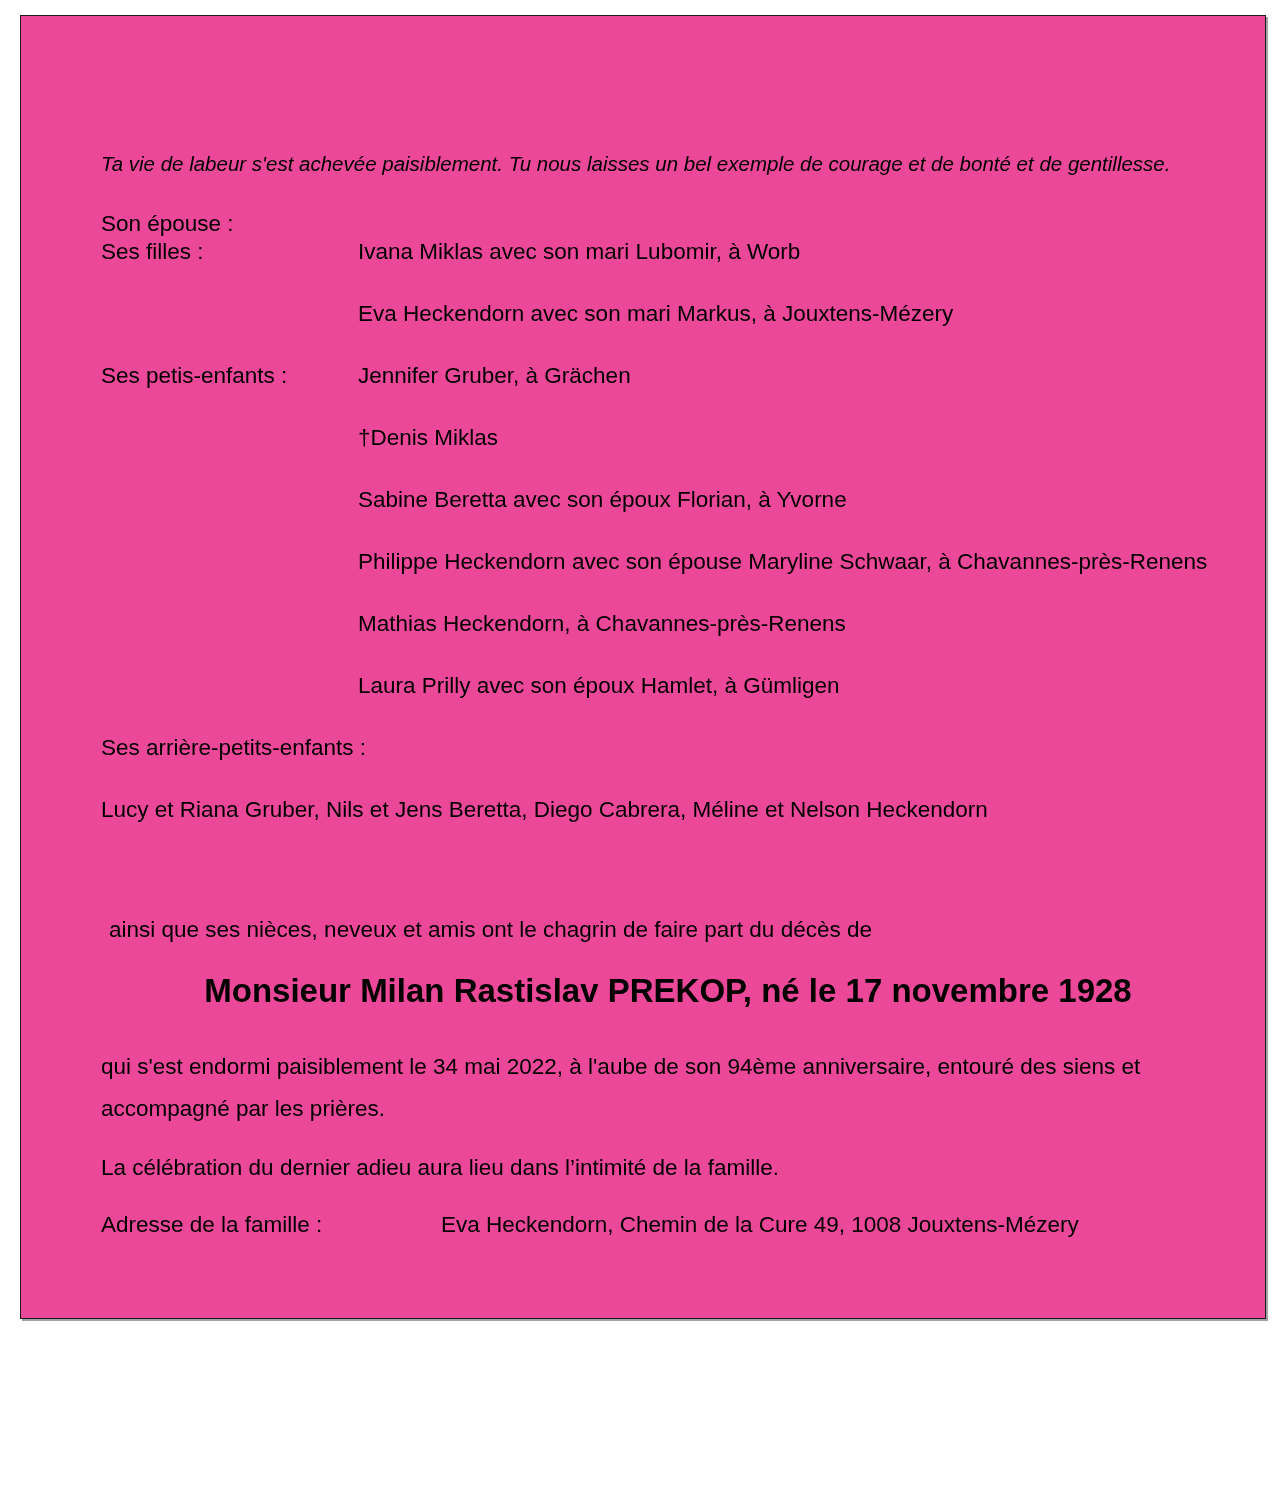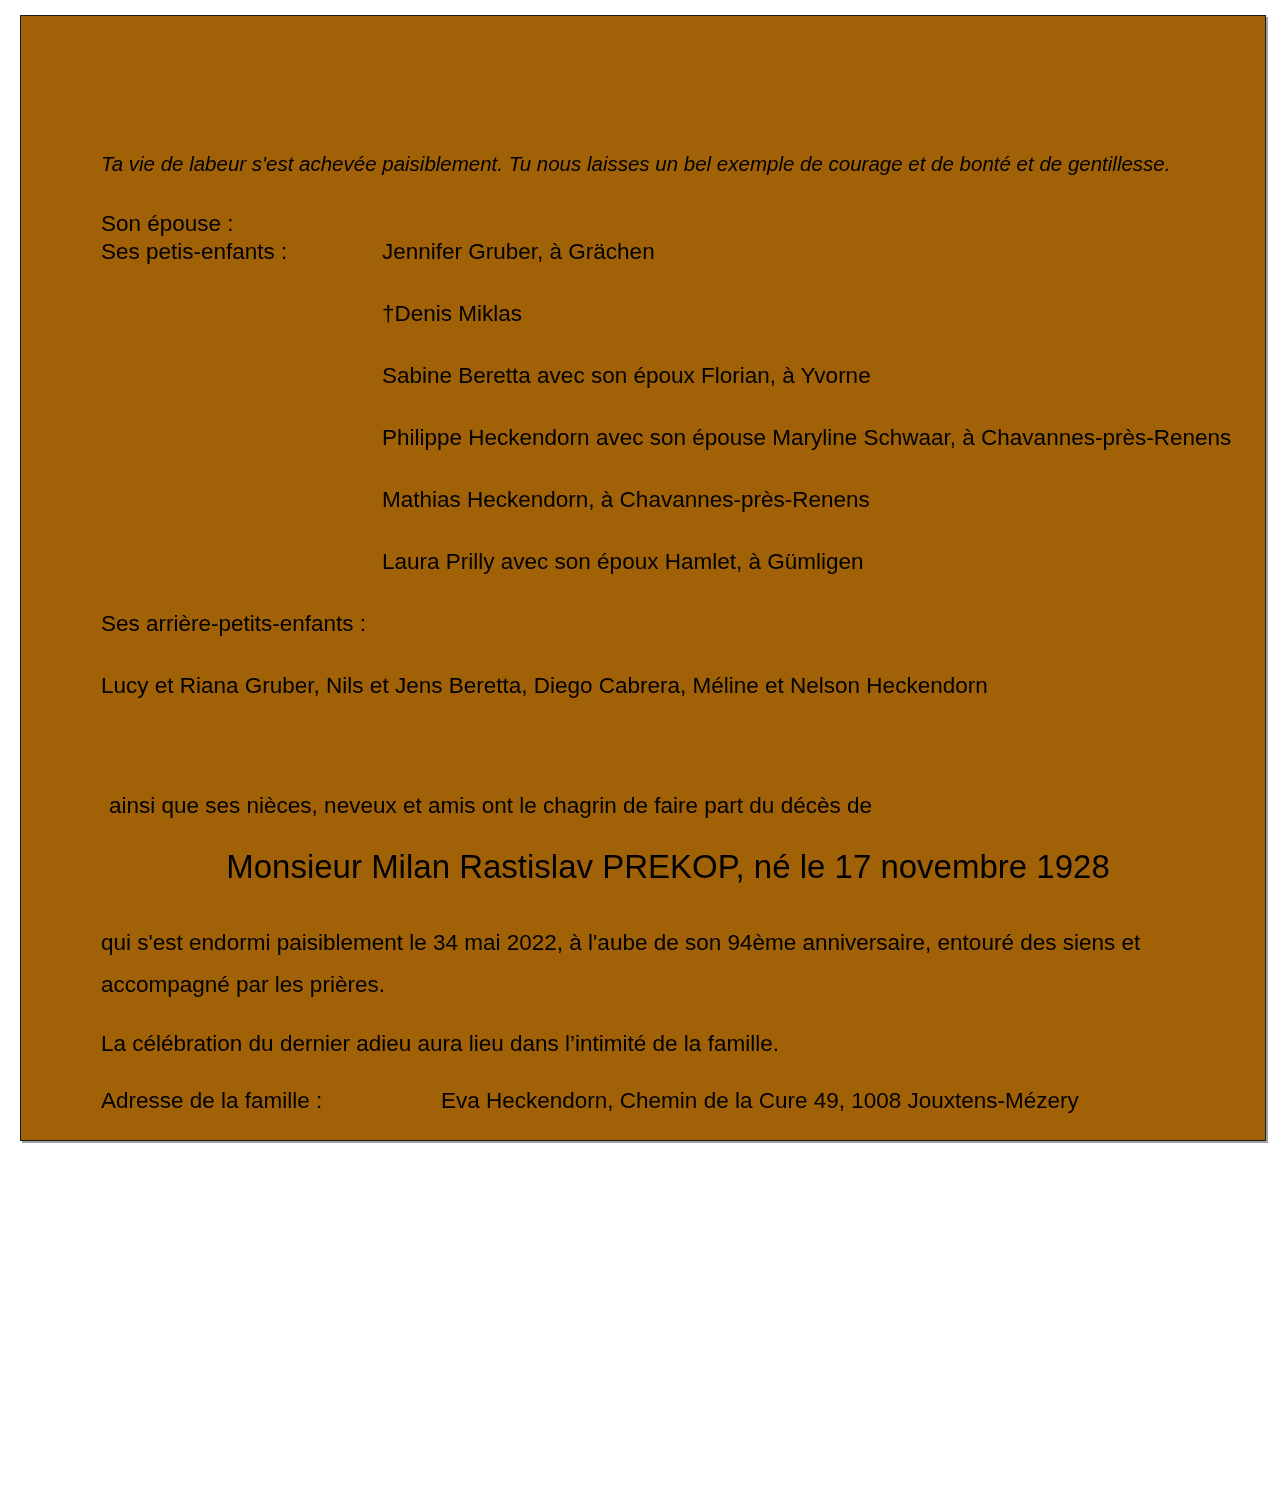--- a/index.html
+++ b/index.html
@@ -9,64 +9,63 @@
     width: 1288px;
     height: 1490px;
     font-family: "Liberation Sans", sans-serif;
     color: #000000;
   }
   .page-frame {
     position: absolute;
     left: 20px;
     top: 15px;
     width: 1246px;
-    height: 1126px;
-    background: #a16207;
+    height: 1304px;
+    background: #ec4899;
     border: 1px solid #1c1c1c;
     box-shadow: 2px 2px 0 rgba(110,110,110,0.65);
     box-sizing: border-box;
     overflow: hidden;
   }
   .content {
     padding: 135px 30px 0 80px;
     font-size: 22.5px;
     line-height: 28px;
   }
   .epitaph {
     font-style: italic;
     font-size: 20.5px;
     line-height: 26px;
     margin: 0 0 33px 0;
   }
   .frow {
     display: grid;
     grid-template-columns: 257px 1fr;
     align-items: start;
-    gap: 24px;
   }
   .flabel {
     white-space: nowrap;
   }
   .fentry {
     margin: 0 0 34px 0;
     white-space: nowrap;
   }
   .full-label {
     margin: 0 0 34px 0;
   }
   .names-line {
     margin: 0 0 92px 0;
   }
   .intro {
     margin: 0 0 26px 8px;
   }
   .deceased-heading {
     font-size: 33px;
     line-height: 42px;
-    font-weight: normal;
+    font-weight: bold;
     text-align: center;
     margin: 0 0 34px 0;
     white-space: nowrap;
   }
   .para {
     line-height: 42px;
     margin: 0 0 17px 0;
     max-width: 1105px;
   }
   .address-row {
@@ -80,20 +79,27 @@
 <body>
 
 <div class="page-frame">
   <div class="content">
 
     <p class="epitaph">Ta vie de labeur s'est achevée paisiblement. Tu nous laisses un bel exemple de courage et de bonté et de gentillesse.</p>
 
     <div id="family-rows">
         <div class="frow">
           <div class="flabel">Son épouse :</div>
+        </div>
+        <div class="frow">
+          <div class="flabel">Ses filles :</div>
+          <div>
+            <div class="fentry">Ivana Miklas avec son mari Lubomir, à Worb</div>
+            <div class="fentry">Eva Heckendorn avec son mari Markus, à Jouxtens-Mézery</div>
+          </div>
         </div>
         <div class="frow">
           <div class="flabel">Ses petis-enfants :</div>
           <div>
             <div class="fentry">Jennifer Gruber, à Grächen</div>
             <div class="fentry">†Denis Miklas</div>
             <div class="fentry">Sabine Beretta avec son époux Florian, à Yvorne</div>
             <div class="fentry">Philippe Heckendorn avec son épouse Maryline Schwaar, à Chavannes-près-Renens</div>
             <div class="fentry">Mathias Heckendorn, à Chavannes-près-Renens</div>
             <div class="fentry">Laura Prilly avec son époux Hamlet, à Gümligen</div>

